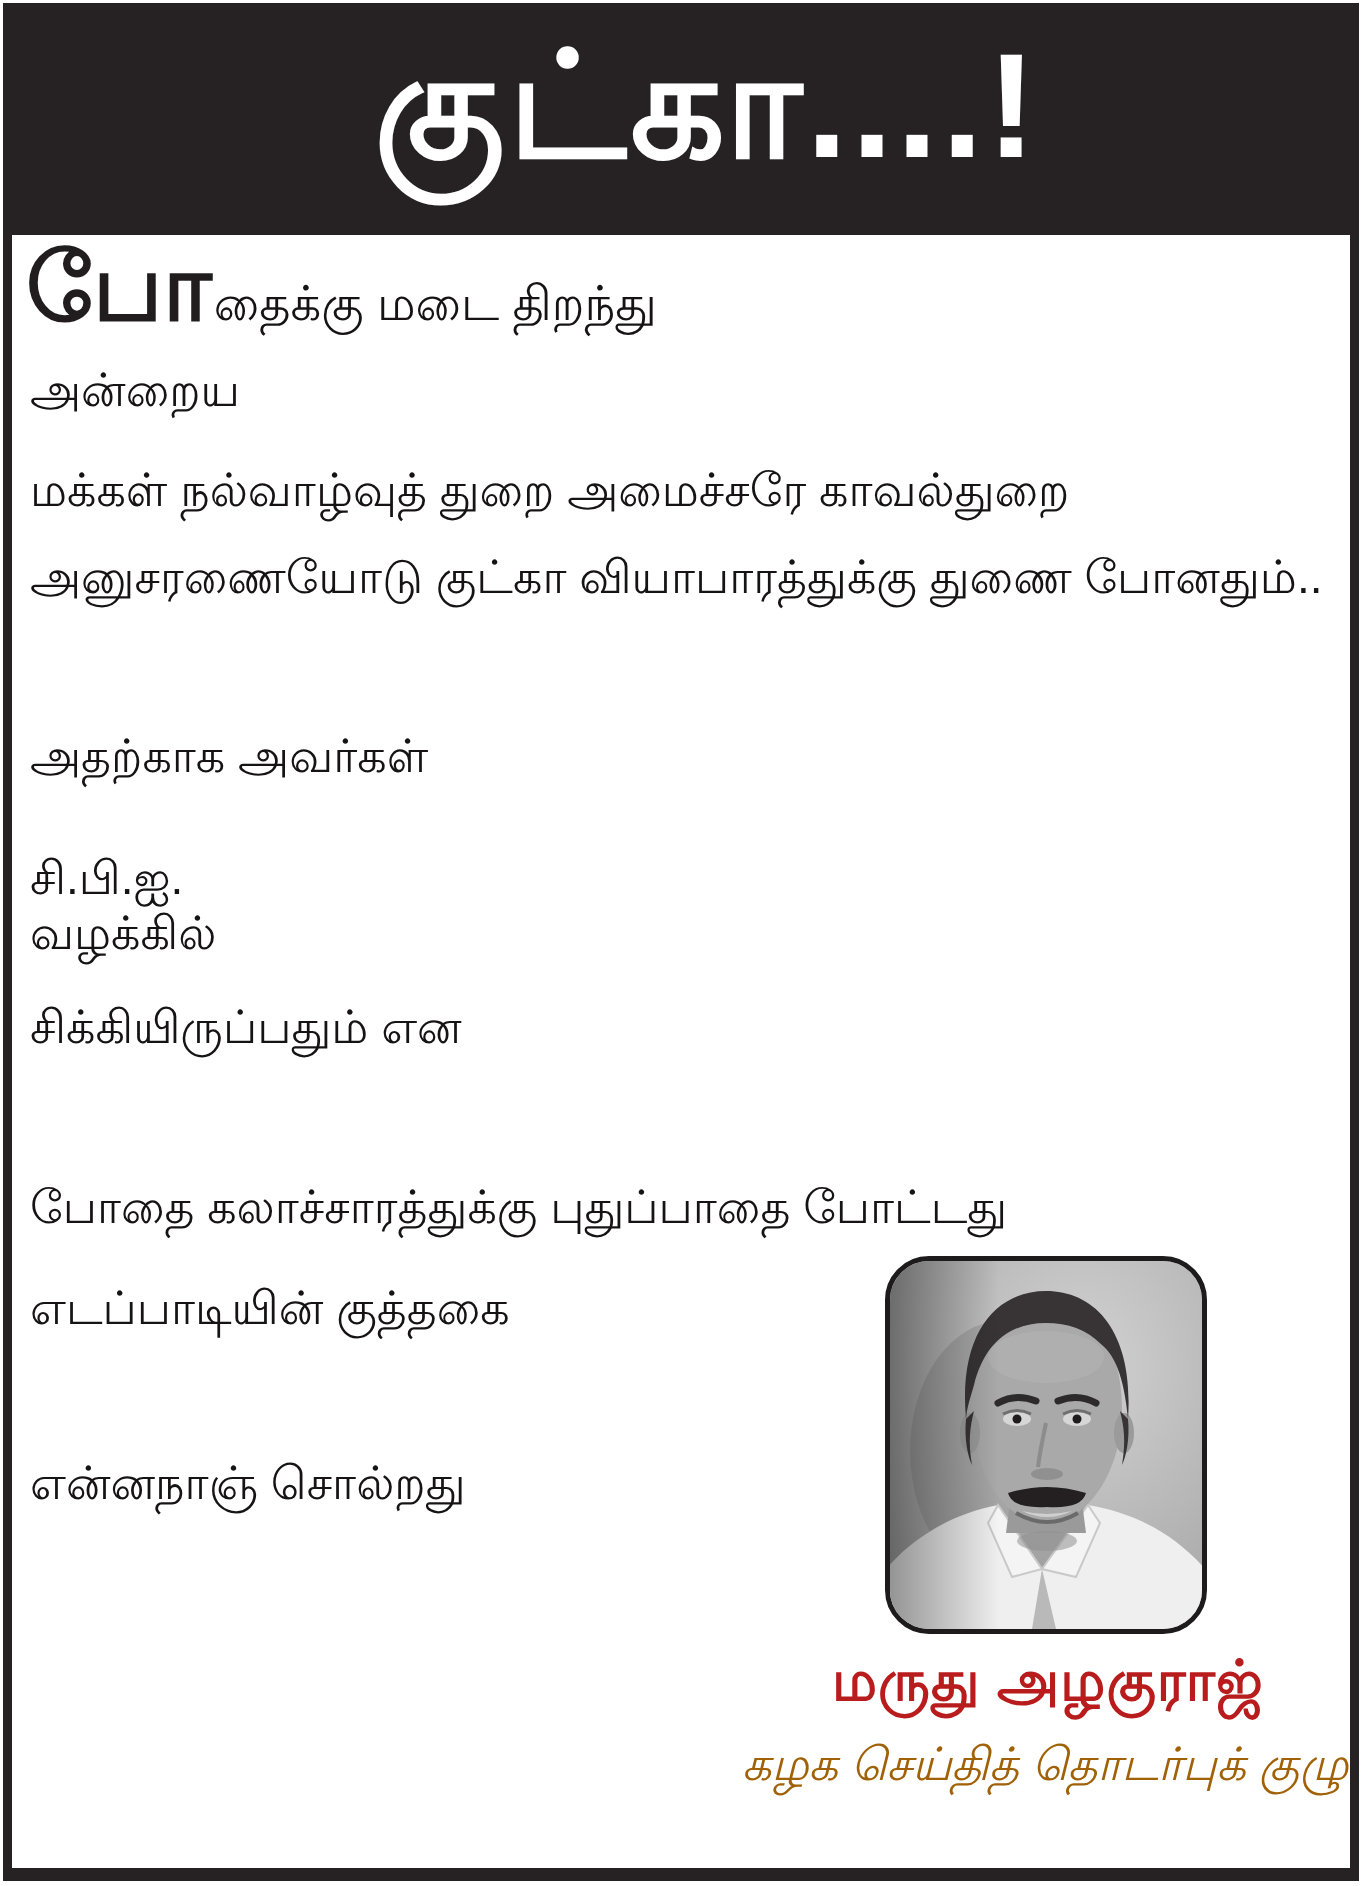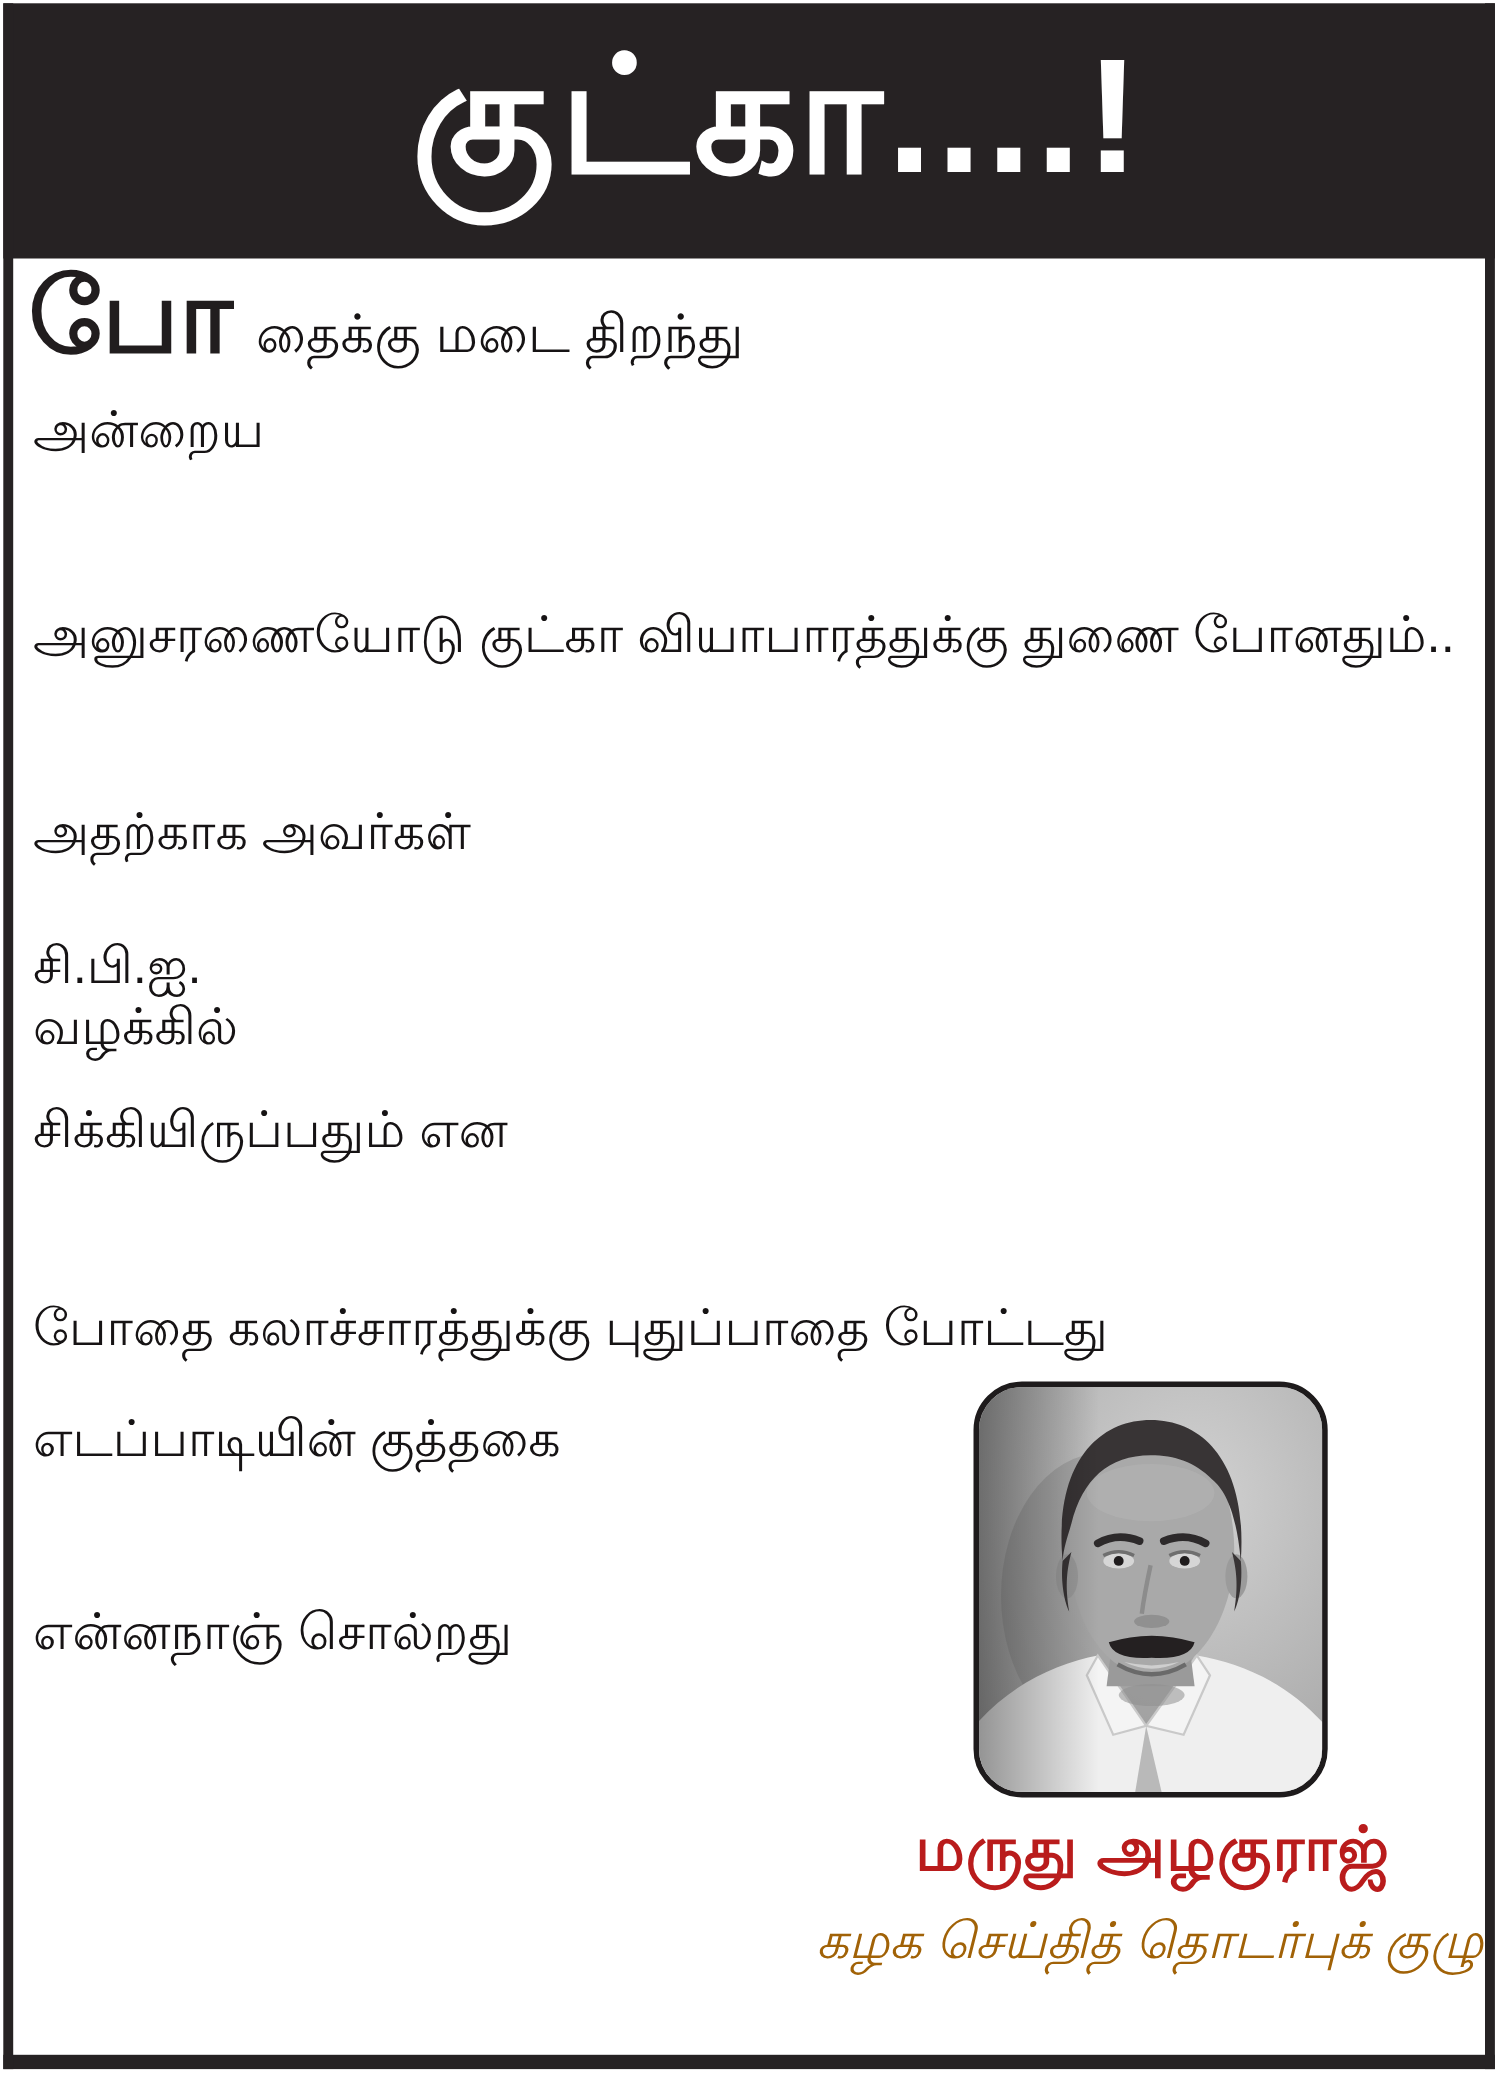--- a/index.html
+++ b/index.html
@@ -22,21 +22,21 @@
     color:#ffffff;font-weight:bold;font-size:148px;line-height:160px;
     letter-spacing:4px;white-space:nowrap;
   }
   
   .bline{
     position:absolute;left:30px;font-size:46px;line-height:60px;
     color:#161314;white-space:nowrap;
   }
   .lead-line{position:absolute;left:26px;top:234px;white-space:nowrap;color:#161314;}
   .dropcap{font-weight:bold;font-size:94px;letter-spacing:2px;color:#211d1e;}
-  .lead-rest{font-size:48px;margin-left:19px;}
+  .lead-rest{font-size:48px;}
   
   .photo{
     position:absolute;left:885px;top:1256px;width:322px;height:378px;
     box-sizing:border-box;border:5px solid #1e1b1c;border-radius:44px;
     overflow:hidden;background:#b5b5b5;
   }
   .photo svg{display:block;width:100%;height:100%;}
   
   .attr-name{
     position:absolute;left:832px;top:1650px;font-size:56px;line-height:62px;
@@ -59,20 +59,21 @@
   <div class="band"></div>
   <div class="band-title">குட்கா....!</div>
 
   <div class="frame"></div>
 
   <div class="lead-line">
     <span class="dropcap">போ</span><span class="lead-rest">தைக்கு மடை திறந்து</span>
   </div>
 
   <div class="bline" style="top:360px">அன்றைய</div>
+  <div class="bline" style="top:460px">மக்கள் நல்வாழ்வுத் துறை அமைச்சரே காவல்துறை</div>
   <div class="bline" style="top:547px">அனுசரணையோடு குட்கா வியாபாரத்துக்கு துணை போனதும்..</div>
   <div class="bline" style="top:726px">அதற்காக அவர்கள்</div>
   <div class="bline" style="top:848px">சி.பி.ஐ.</div>
   <div class="bline" style="top:903px">வழக்கில்</div>
   <div class="bline" style="top:997px">சிக்கியிருப்பதும் என</div>
   <div class="bline" style="top:1177px">போதை கலாச்சாரத்துக்கு புதுப்பாதை போட்டது</div>
   <div class="bline" style="top:1278px">எடப்பாடியின் குத்தகை</div>
   <div class="bline" style="top:1453px">என்னநாஞ் சொல்றது</div>
 
   <div class="photo">

